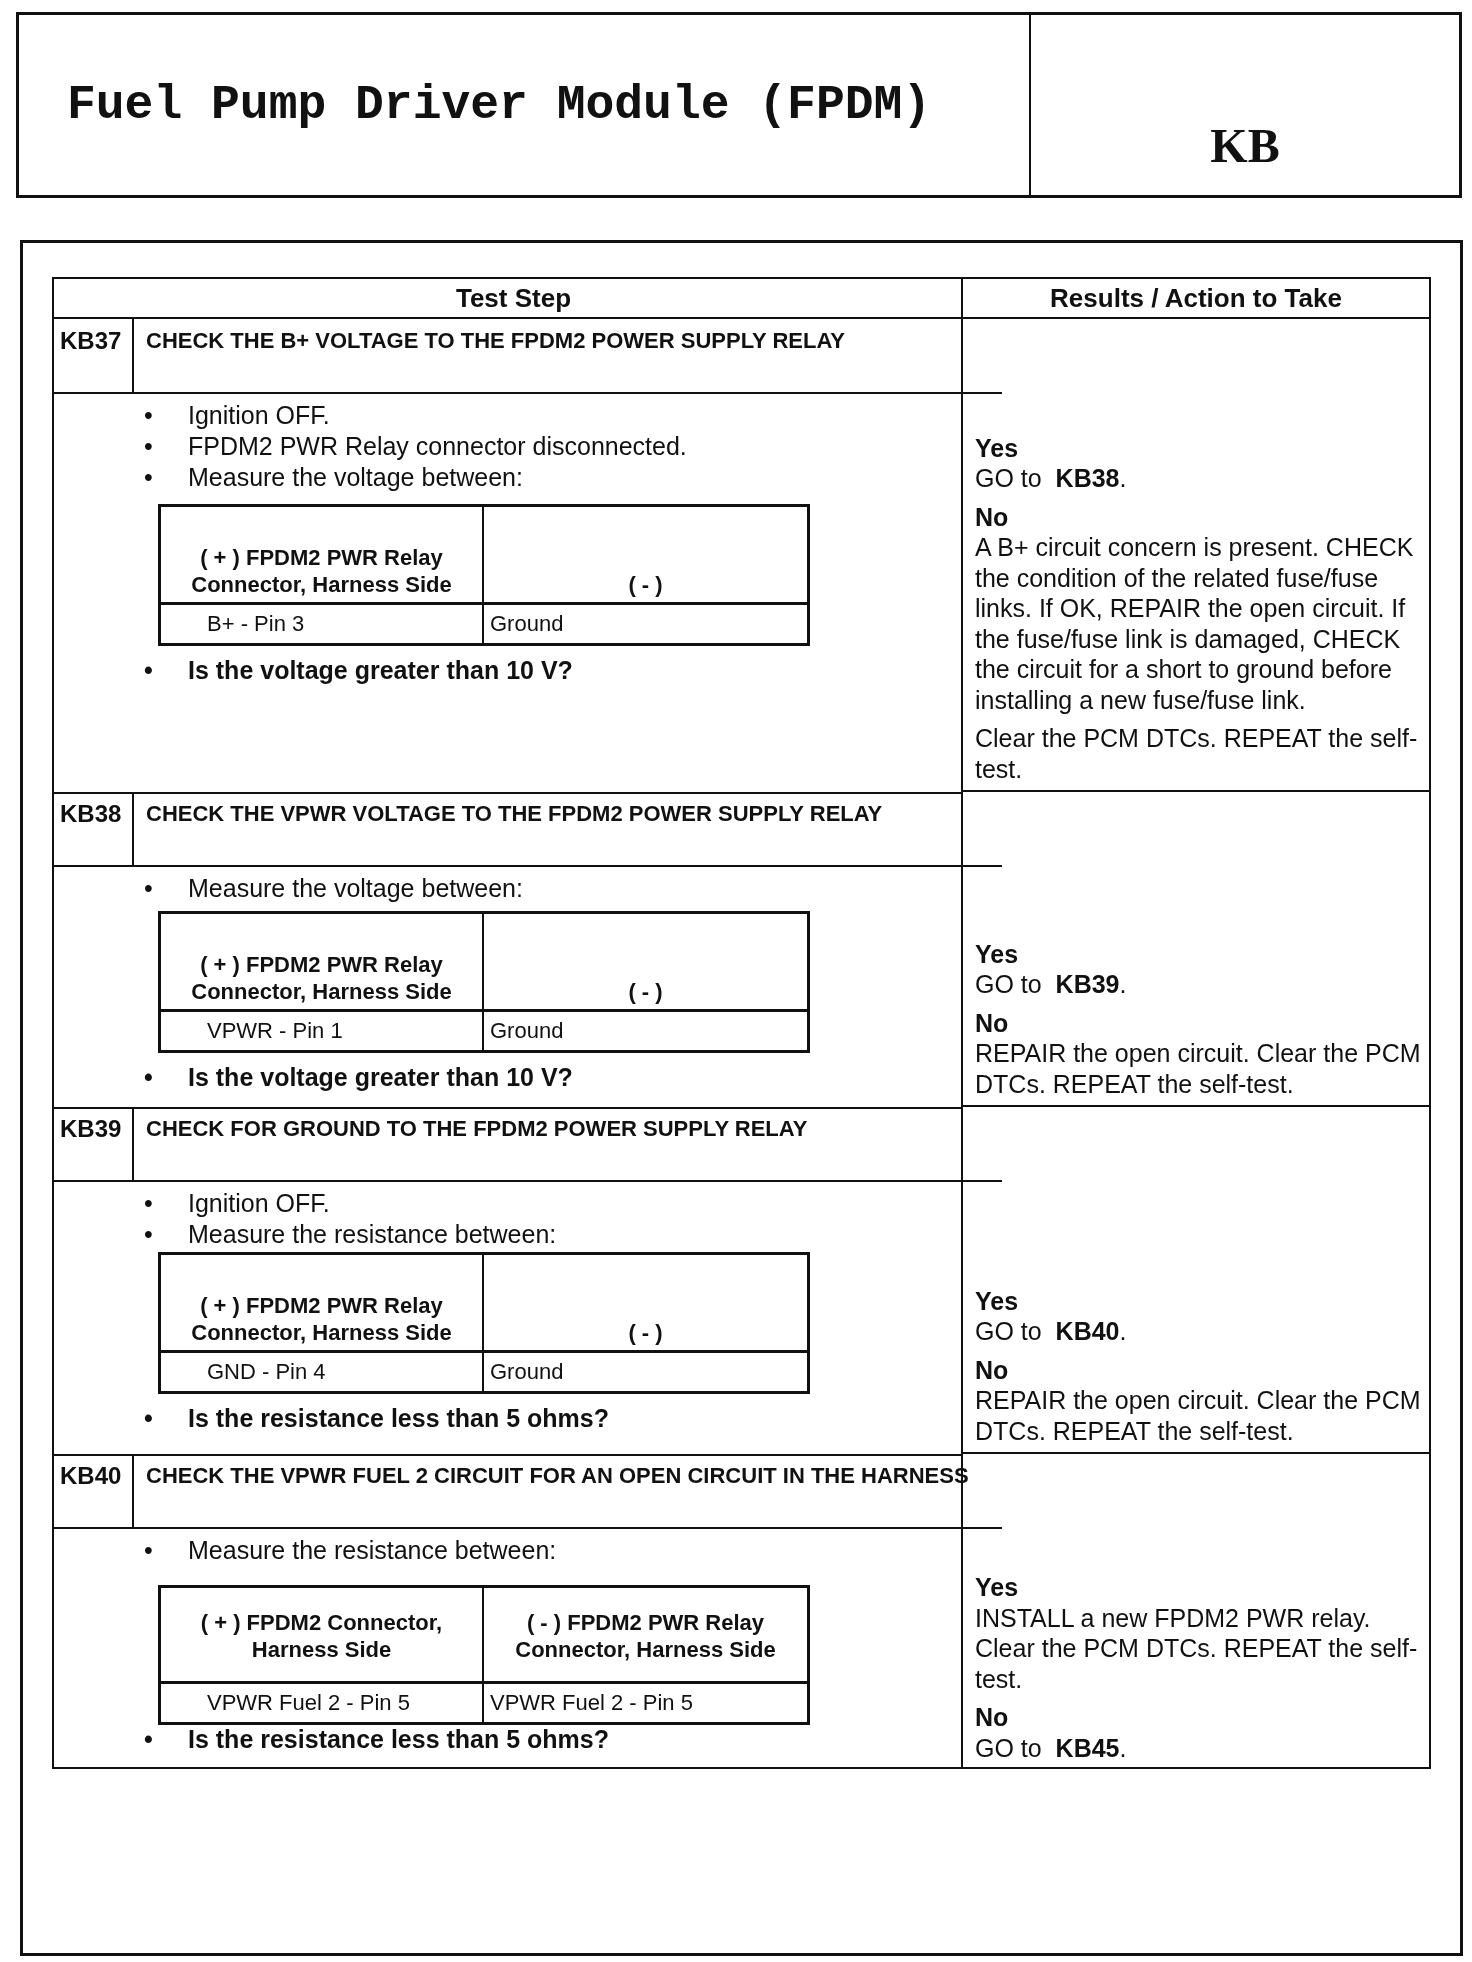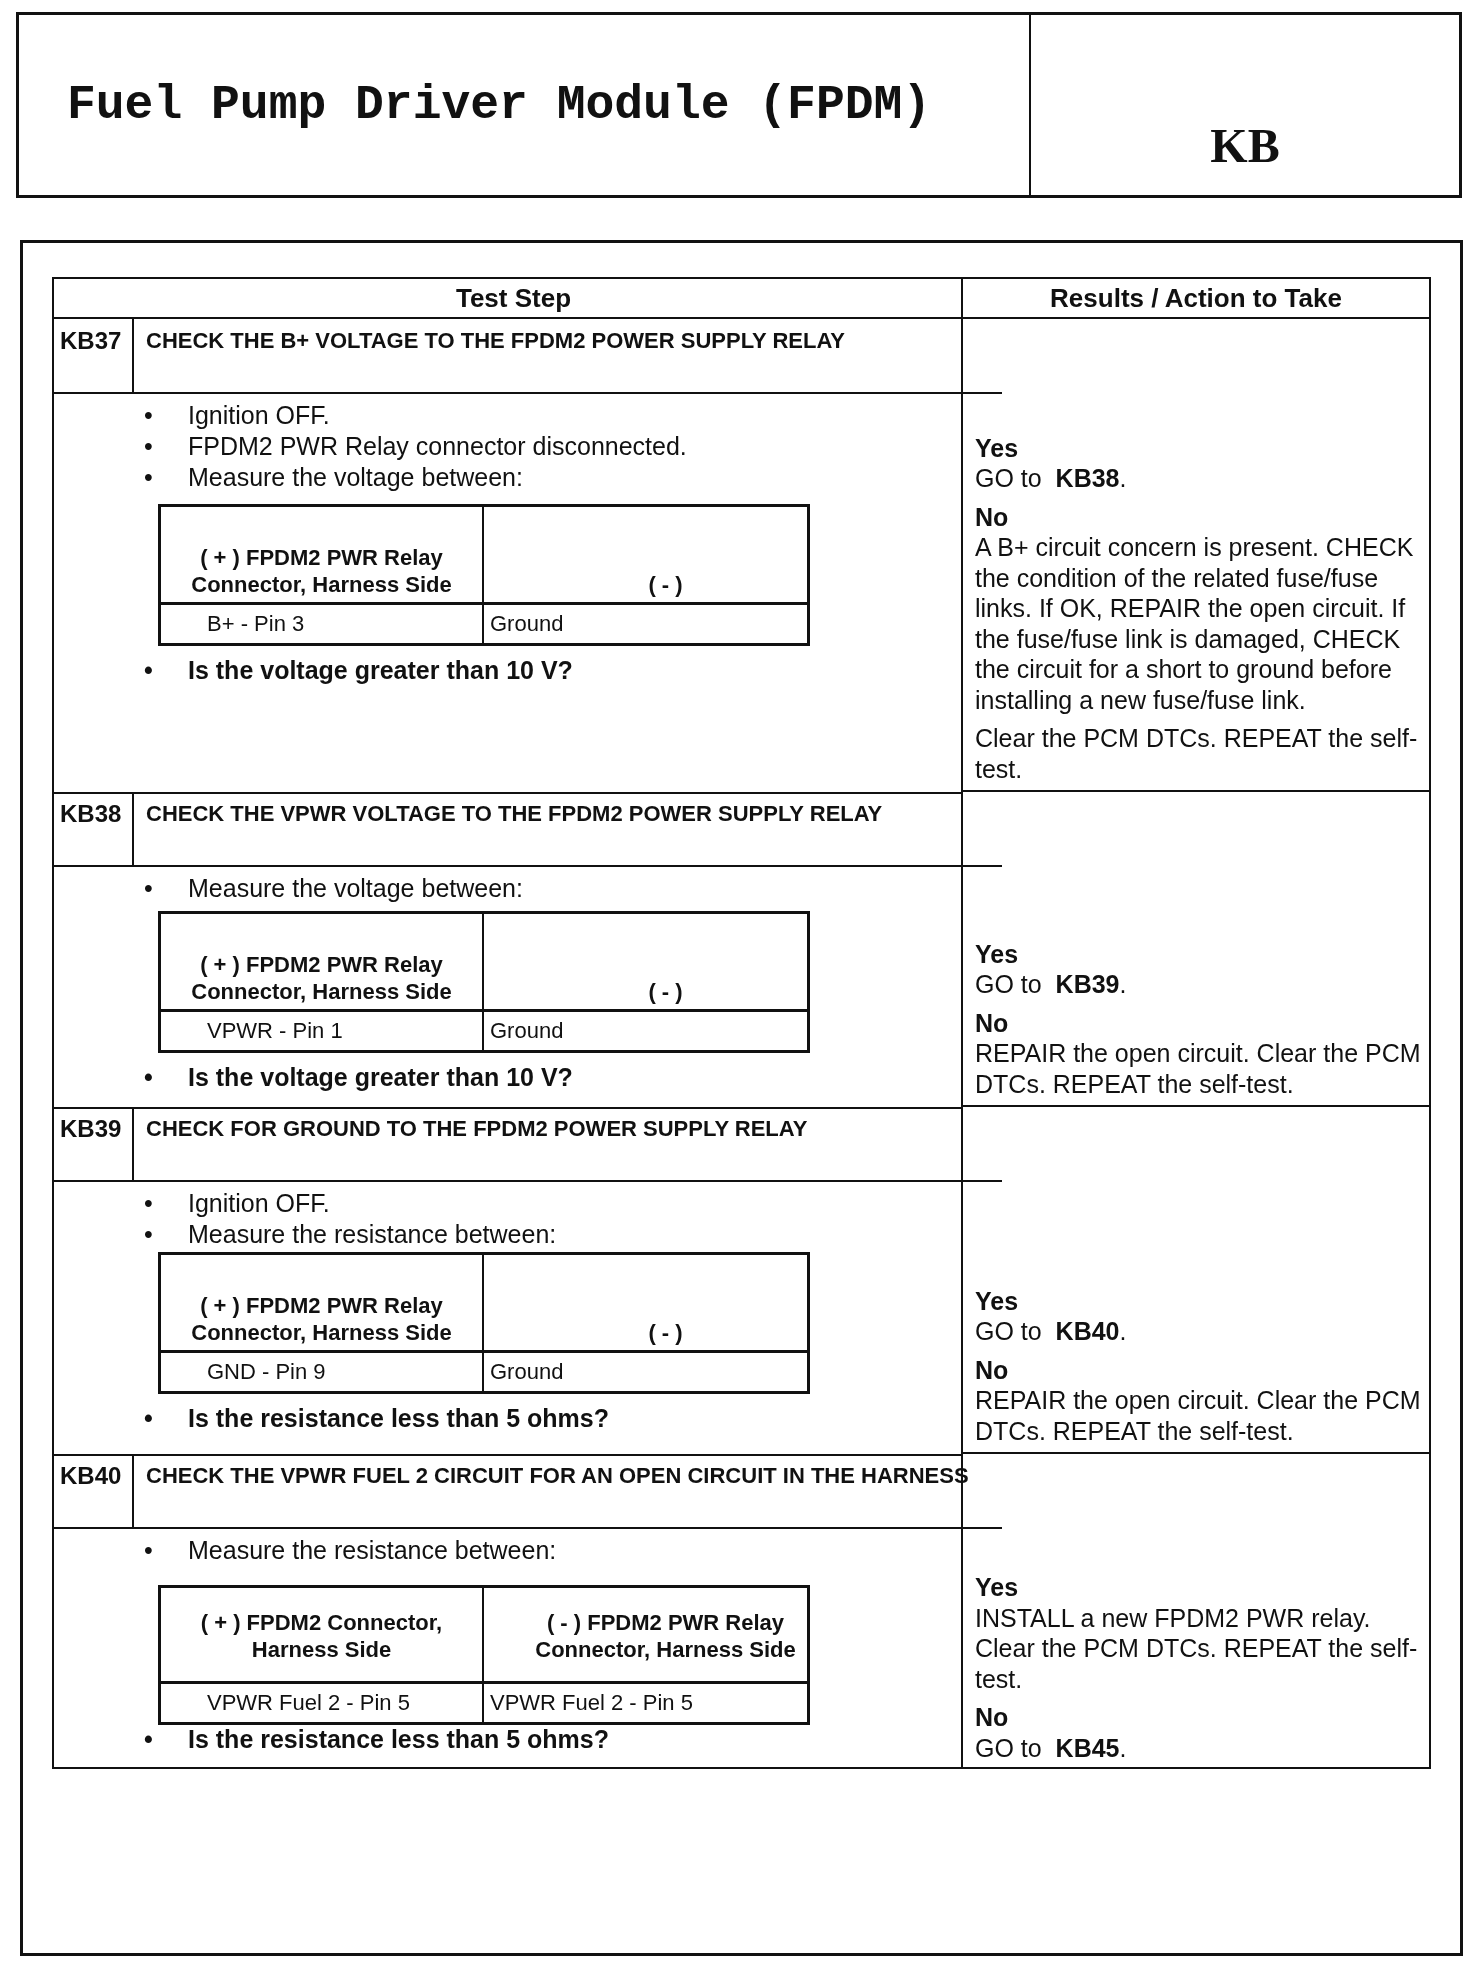--- a/index.html
+++ b/index.html
@@ -23,21 +23,21 @@
   .step { position:absolute; left:0; width:907px; }
   .step-title-row { position:absolute; left:0; top:0; width:948px; height:75px; border-bottom:2px solid #111; box-sizing:border-box; }
   .step-id { position:absolute; left:0; top:0; width:80px; height:100%; border-right:2px solid #111; box-sizing:border-box;
     font-weight:bold; font-size:24px; padding:8px 0 0 6px; }
   .step-title { position:absolute; left:92px; top:6px; right:28px; font-weight:bold; font-size:22px; line-height:31px; }
   .step-body { position:absolute; left:0; top:75px; width:907px; }
   .bullets { position:absolute; left:90px; top:6px; font-size:25px; line-height:31px; }
   .bullet { position:relative; padding-left:44px; }
   .bullet::before { content:"•"; position:absolute; left:0; top:0; }
   .meas { position:absolute; left:104px; width:652px; border:3px solid #111; box-sizing:border-box; }
-  .meas-h { display:flex; height:98px; border-bottom:3px solid #111; box-sizing:border-box;gap:20px; }
+  .meas-h { display:flex; height:98px; border-bottom:3px solid #111; box-sizing:border-box; }
   .meas-h > div { flex:0 0 50%; box-sizing:border-box; font-weight:bold; font-size:22px; line-height:27px; text-align:center;
     display:flex; align-items:flex-end; justify-content:center; padding:6px 8px 4px; }
   .meas-h > div:first-child { border-right:2px solid #111; }
   .meas-h.center > div { align-items:center; }
   .meas-r { display:flex; height:38px; }
   .meas-r > div { flex:0 0 50%; box-sizing:border-box; font-size:22px; padding:6px 6px; }
   .meas-r > div:first-child { border-right:2px solid #111;padding-left:46px; }
   .question { position:absolute; left:90px; font-weight:bold; font-size:25px; padding-left:44px; }
   .question::before { content:"•"; position:absolute; left:0; top:0; }
 
@@ -124,21 +124,21 @@
       <div class="bullets">
         <div class="bullet">Ignition OFF.</div>
         <div class="bullet">Measure the resistance between:</div>
       </div>
       <div class="meas" style="top:70px;">
         <div class="meas-h">
           <div>( + ) FPDM2 PWR Relay Connector, Harness Side</div>
           <div>( - )</div>
         </div>
         <div class="meas-r">
-          <div>GND - Pin 9</div>
+          <div>GND - Pin 4</div>
           <div>Ground</div>
         </div>
       </div>
       <div class="question" style="top:222px;">Is the resistance less than 5 ohms?</div>
     </div>
   </div>
   <div class="divrow" style="top:1175px;"></div>
 
   <div class="step" style="top:1175px;height:315px;">
     <div class="step-title-row">

